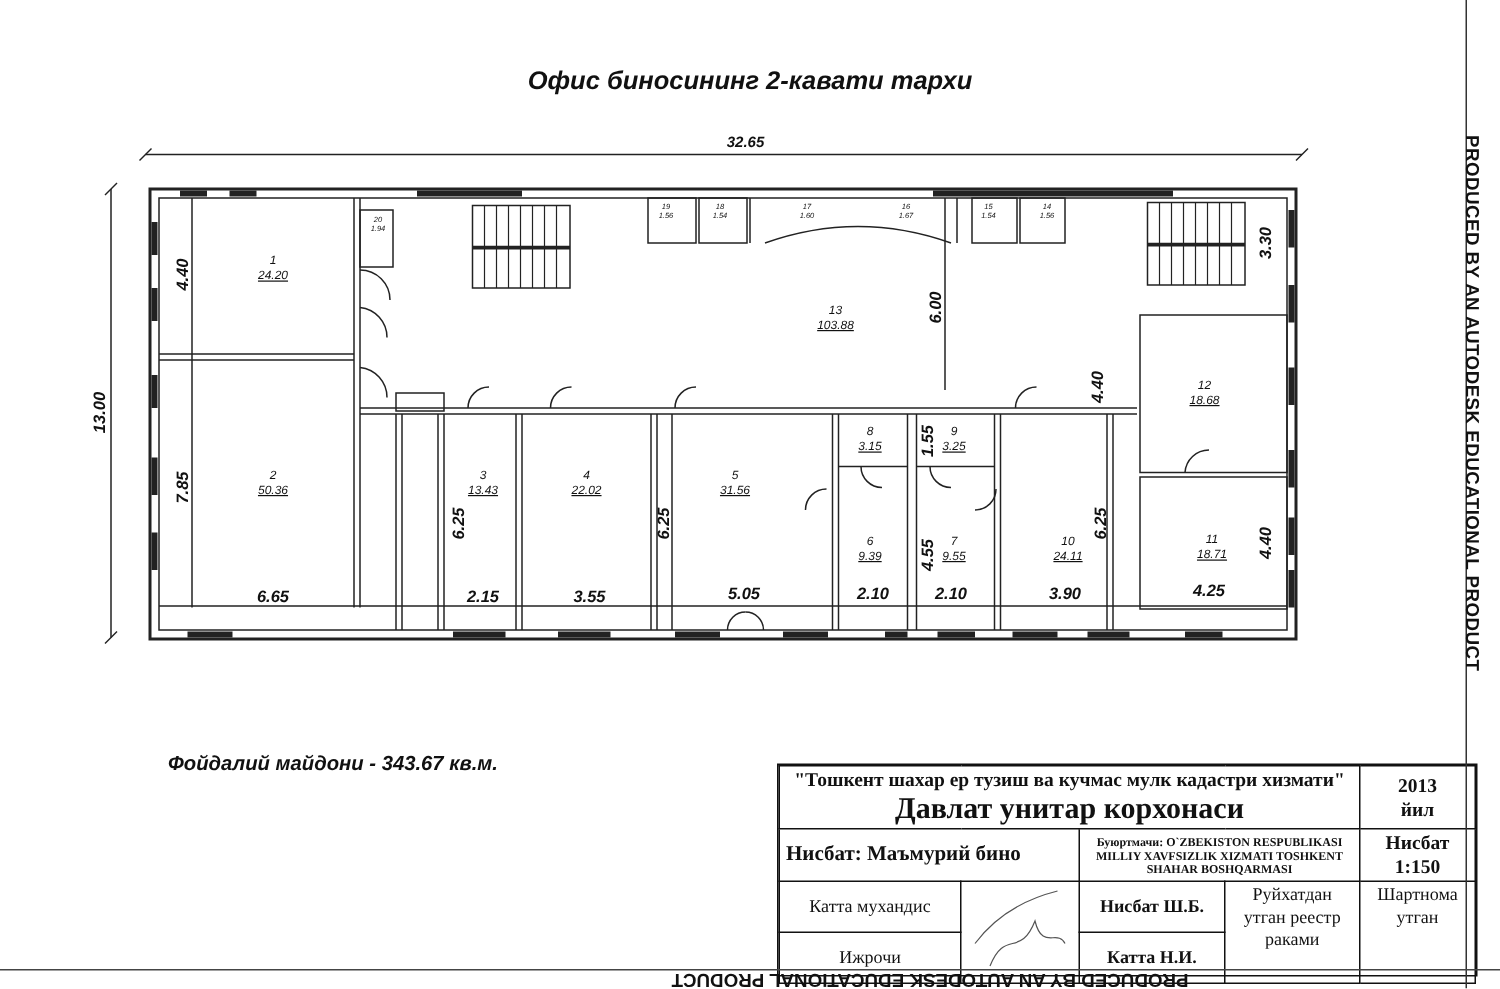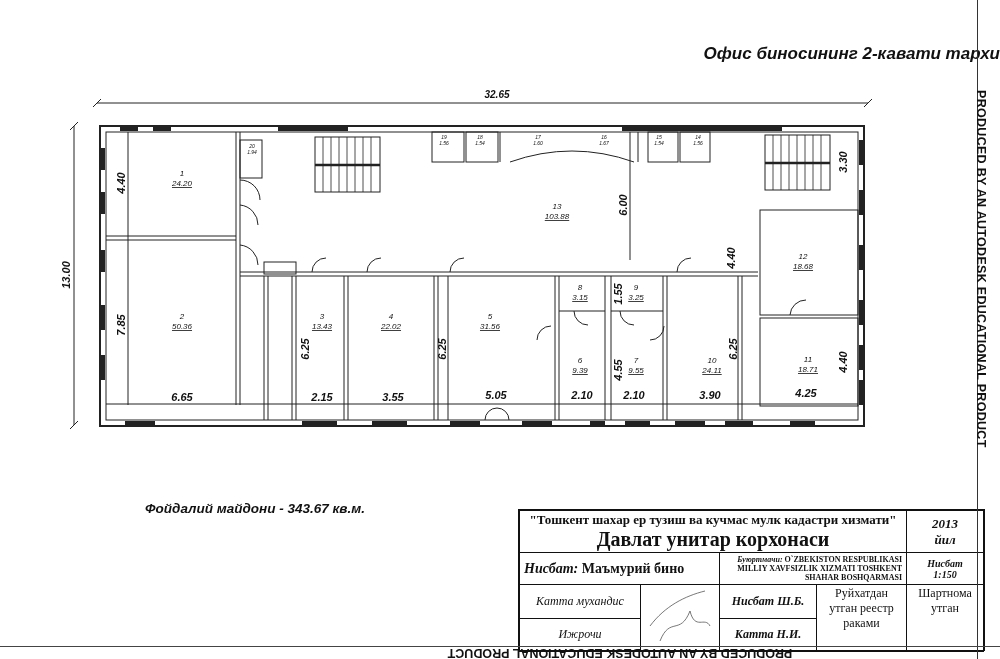--- a/index.html
+++ b/index.html
@@ -1,25 +1,25 @@
 <!DOCTYPE html>
 <html><head>
 <meta charset="utf-8">
 <style>
   html, body { margin:0; padding:0; background:#ffffff; }
   body { width:1000px; height:659px; position:relative; overflow:hidden; font-family:"Liberation Sans", sans-serif; color:#111; }
   .abs { position:absolute; }
-  .title { left:0; width:1000px; top:44px; text-align:right; font-weight:bold; font-style:italic; font-size:17px; }
+  .title { left:0; width:1000px; top:44px; text-align:center; font-weight:bold; font-style:italic; font-size:17px; }
   .plan { left:0; top:0; width:1000px; height:480px; }
-  .area-summary { left:112px; top:499px; font-weight:bold; font-style:italic; font-size:13.5px; line-height:20px;margin-left:33px; }
+  .area-summary { left:112px; top:499px; font-weight:bold; font-style:italic; font-size:13.5px; line-height:20px; }
   .stamp { left:518px; top:509px; width:465px; height:140px; border:1.5px solid #111; }
   .stamp table { border-collapse:collapse; width:100%; height:100%; font-family:"Liberation Serif", serif; }
   .stamp td { border:1px solid #111; padding:1px 4px; vertical-align:middle; }
   .c { text-align:center; }
-  .it { font-style:italic; }
+  .it { }
   .bd { font-weight:bold; }
   .watermark-right { left:958px; top:90px; width:30px; height:430px; writing-mode:vertical-rl; font-weight:bold; font-size:12.5px; letter-spacing:0.3px; text-align:left; white-space:nowrap; }
   .watermark-bottom { left:260px; top:646px; width:720px; font-weight:bold; font-size:12.5px; transform:rotate(180deg); white-space:nowrap; text-align:center; }
   .wm-line-right { left:977px; top:0; width:1px; height:659px; background:#333; }
   .wm-line-bottom { left:0; top:646px; width:1000px; height:1px; background:#444; }
 </style>
 </head>
 <body>
 
 <div class="abs title">Офис биносининг 2-кавати тархи</div>
@@ -236,25 +236,25 @@
       <td class="c it bd" style="width:68px;font-size:13px">
         <div>2013</div>
         <div>йил</div>
       </td>
     </tr>
     <tr style="height:32px">
       <td colspan="2" style="font-size:14px">
         <span class="it bd">Нисбат:</span>
         <span class="bd">Маъмурий бино</span>
       </td>
-      <td colspan="2" style="font-size:8px;text-align:right" class="bd">
+      <td colspan="2" style="font-size:8px;text-align:center" class="bd">
         <span class="it">Буюртмачи:</span>
         <span>O`ZBEKISTON RESPUBLIKASI MILLIY XAVFSIZLIK XIZMATI TOSHKENT SHAHAR BOSHQARMASI</span>
       </td>
-      <td class="c it bd" style="font-size:10px">
+      <td class="c it bd" style="font-size:13px">
         <div>Нисбат</div>
         <div>1:150</div>
       </td>
     </tr>
     <tr>
       <td class="c it" style="width:112px;font-size:12px">Катта мухандис</td>
       <td rowspan="2" style="width:70px">
         <svg width="70" height="60">
               <path d="M5 40 C20 20, 40 10, 60 5 M15 55 C25 30, 35 50, 45 25 C50 45, 60 30, 65 40" stroke="#555" fill="none" stroke-width="0.8"></path>
             </svg>

